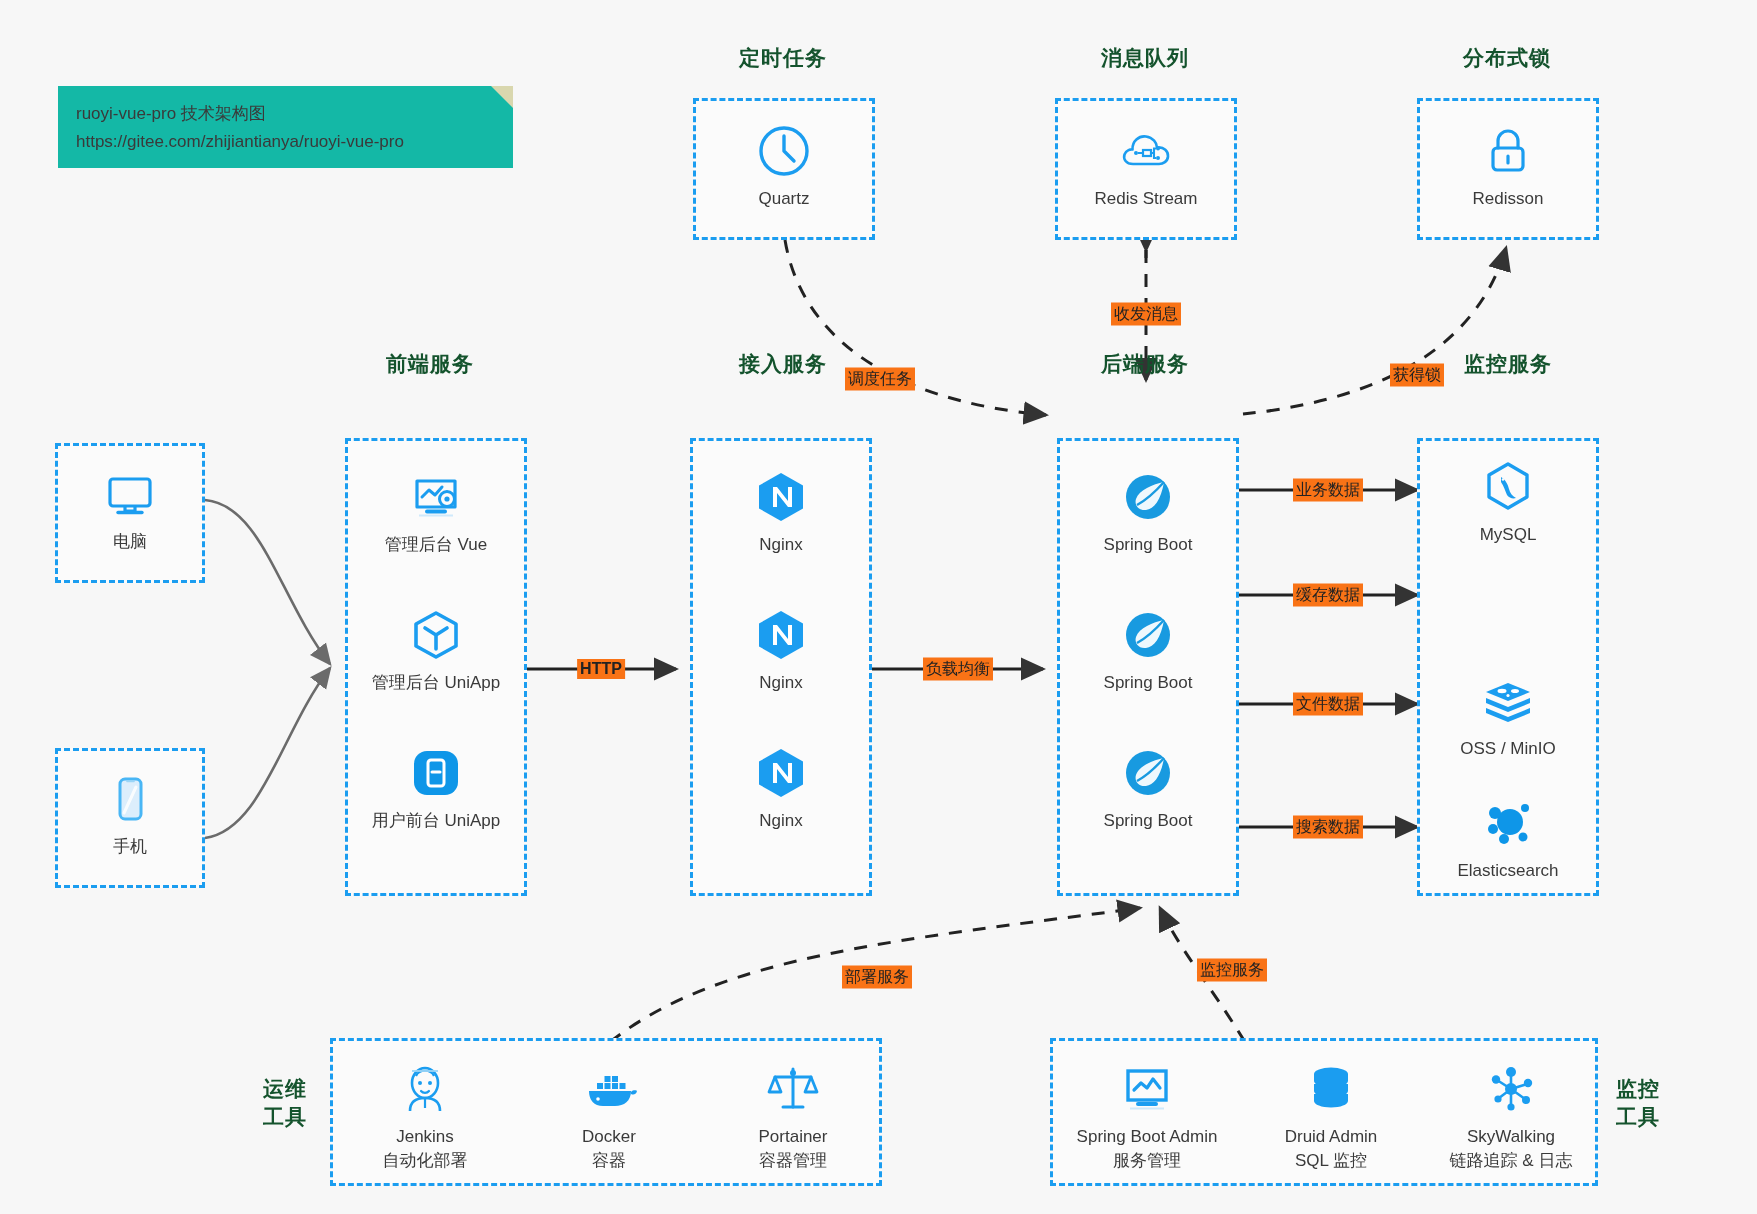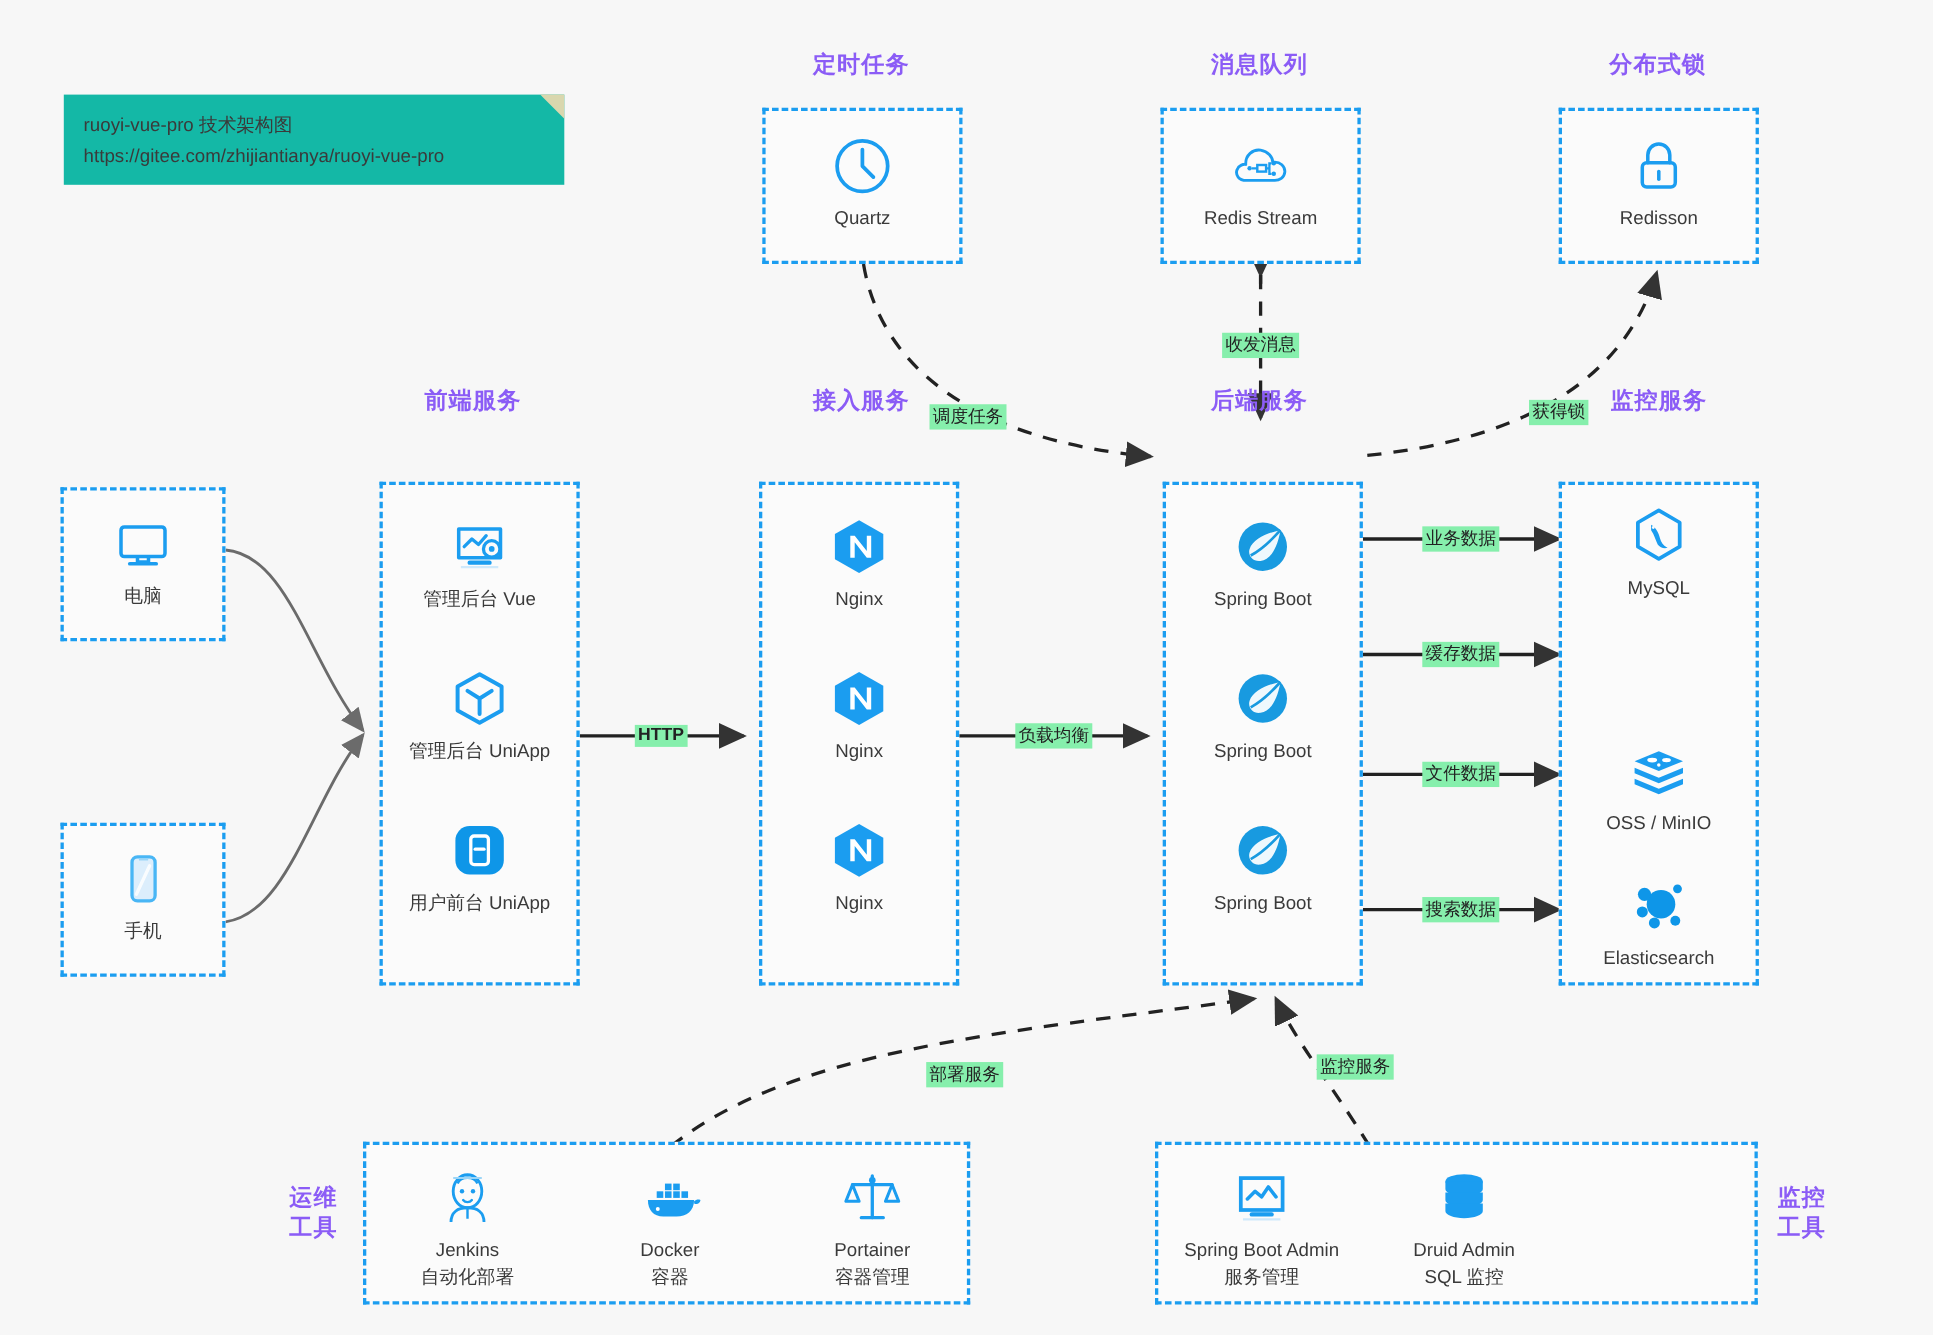--- a/index.html
+++ b/index.html
@@ -15,21 +15,21 @@
 
   
   .box{
     position:absolute;
     border:3px dashed #1b9df0;
     background:#fbfbfb;
     box-sizing:border-box;
   }
   .grp-title{
     position:absolute;
-    color:#8b5cf6;
+    color:#14532d;
     font-weight:bold;
     font-size:21px;
     letter-spacing:1px;
     white-space:nowrap;
     text-align:center;
   }
   .grp-title.side{font-size:21px;line-height:28px;}
 
   
   .node{
@@ -69,21 +69,21 @@
     position:absolute;right:0;top:0;width:0;height:0;
     border-left:22px solid transparent;
     border-top:22px solid #d9d7ae;
   }
 
   
   .elabel{
     position:absolute;
     font-size:16px;
     color:#222;
-    background:#86efac;
+    background:#f97316;
     padding:1px 3px;
     white-space:nowrap;
     transform:translate(-50%,-50%);
   }
   .elabel.cn{font-size:16px;}
 </style>
 </head>
 <body>
 
 <div class="canvas">
@@ -385,15 +385,29 @@
     <div class="node" style="top:20px;left:188px;width:180px;">
       <svg class="ico" viewBox="0 0 56 56">
         <ellipse cx="28" cy="13" rx="17" ry="6.5" fill="#1b9df0"></ellipse>
         <path d="M11 13 L11 20 C11 23.6 18.6 26.5 28 26.5 C37.4 26.5 45 23.6 45 20 L45 13" fill="#1b9df0"></path>
         <path d="M11 23 L11 30 C11 33.6 18.6 36.5 28 36.5 C37.4 36.5 45 33.6 45 30 L45 23" fill="#1b9df0"></path>
         <path d="M11 33 L11 40 C11 43.6 18.6 46.5 28 46.5 C37.4 46.5 45 43.6 45 40 L45 33" fill="#1b9df0"></path>
       </svg>
       <div class="lbl">Druid Admin</div>
       <div class="lbl2">SQL 监控</div>
     </div>
+    <div class="node" style="top:20px;left:368px;width:180px;">
+      <svg class="ico" viewBox="0 0 56 56">
+        <path d="M28 28 L28 12 M28 28 L14 19 M28 28 L44 23 M28 28 L16 37 M28 28 L42 38 M28 28 L28 45" stroke="#1b9df0" stroke-width="2.6" stroke-linecap="round"></path>
+        <circle cx="28" cy="28" r="6" fill="#1b9df0"></circle>
+        <circle cx="28" cy="11" r="5" fill="#1b9df0"></circle>
+        <circle cx="13" cy="18.5" r="4.2" fill="#1b9df0"></circle>
+        <circle cx="45" cy="22" r="4.2" fill="#1b9df0"></circle>
+        <circle cx="15" cy="38" r="3.6" fill="#1b9df0"></circle>
+        <circle cx="43" cy="39" r="4" fill="#1b9df0"></circle>
+        <circle cx="28" cy="46" r="3.6" fill="#1b9df0"></circle>
+      </svg>
+      <div class="lbl">SkyWalking</div>
+      <div class="lbl2">链路追踪 &amp; 日志</div>
+    </div>
   </div>
 
 </div>
 
 </body></html>

